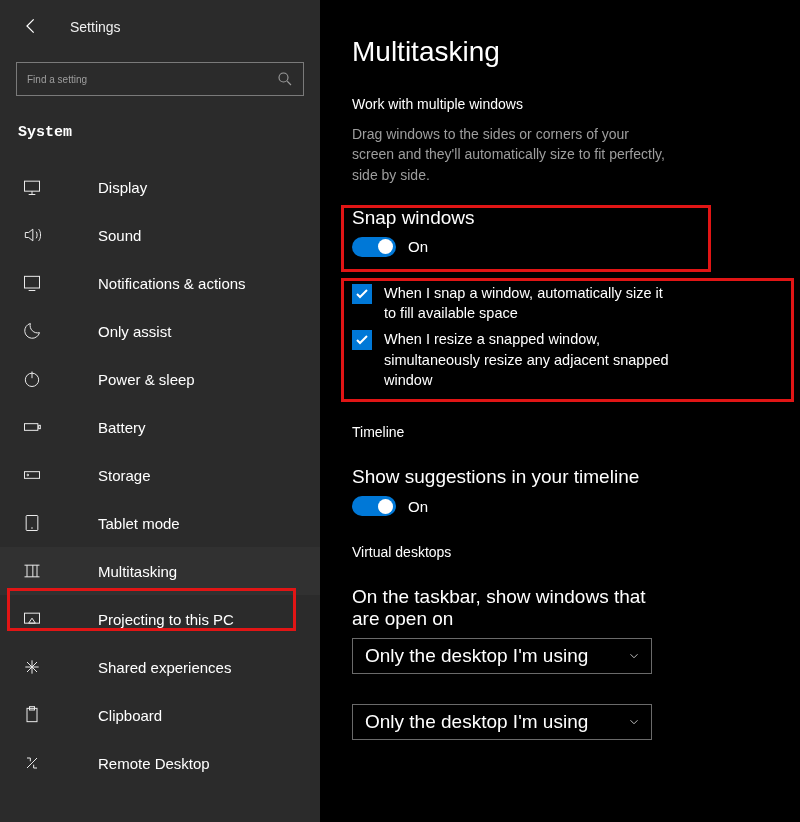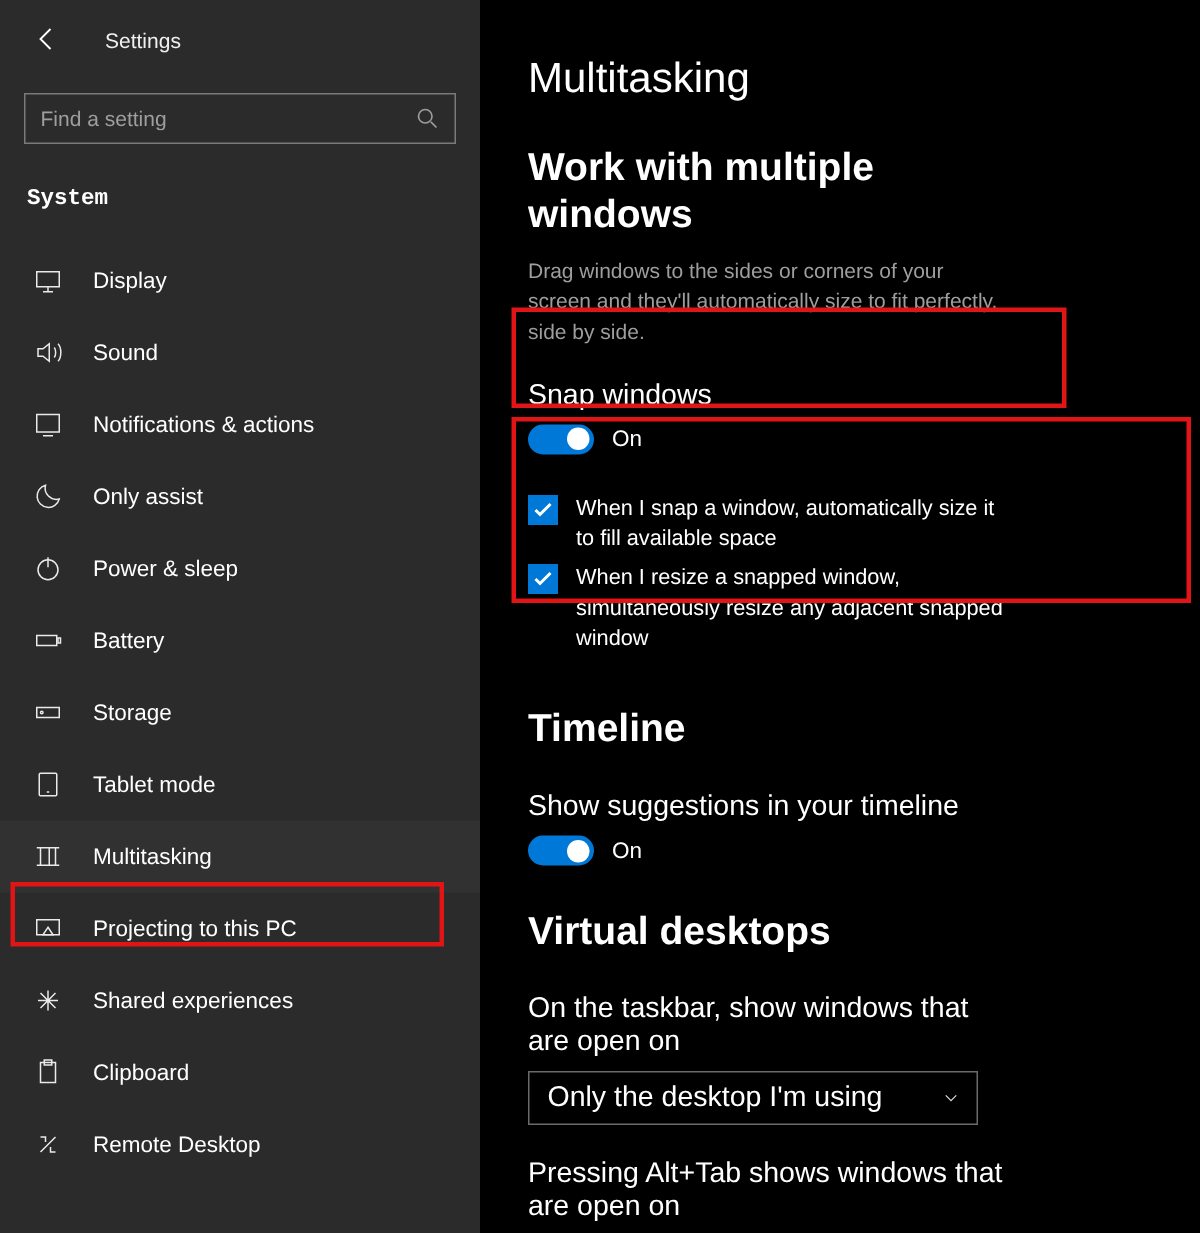--- a/index.html
+++ b/index.html
@@ -9,36 +9,36 @@
   
   .sidebar { width: 320px; height: 822px; background: #2b2b2b; position: relative; }
   .sb-head { display: flex; align-items: center; padding: 16px 12px 10px 22px; }
   .sb-head .back { width: 22px; height: 22px; margin-right: 26px; }
   .sb-head .title { font-size: 14px; color: #f0f0f0; font-weight: 400; }
 
   .home-row { display:flex; align-items:center; padding: 12px 0 12px 22px; margin-top: 20px; }
   .home-row .label { margin-left: 20px; font-size: 15px; color:#fff; }
 
   .search-wrap { margin: 14px 16px 10px 16px; position: relative; }
-  .search { width: 100%; height: 34px; background: transparent; border: 1px solid #7a7a7a; color: #cfcfcf; font-size: 14px; padding: 0 34px 0 10px; outline: none; }
+  .search { width: 100%; height: 34px; background: transparent; border: 1px solid #7a7a7a; color: #cfcfcf; font-size: 10px; padding: 0 34px 0 10px; outline: none; }
   .search::placeholder { color:#9e9e9e; }
   .search-icon { position:absolute; right:10px; top:8px; width:18px; height:18px; opacity:.7; }
 
   .sb-section-title { padding: 18px 0 6px 18px; font-size: 15px; font-weight:600;font-family:Liberation Mono, monospace; }
 
   .nav { margin-top: 16px; }
-  .nav-item { display:flex; align-items:center; height:48px; padding-left: 22px; cursor:default; }
+  .nav-item { display:flex; align-items:center; height:48px; padding-left: 22px; cursor:default;gap:36px; }
   .nav-item .icon { width:20px; height:20px; display:flex; align-items:center; justify-content:center; opacity:.9; }
   .nav-item .label { margin-left: 20px; font-size:15px; color:#fff; }
   .nav-item.selected { background: rgba(255,255,255,0.03); }
 
   
   .main { flex:1; background:#000; padding: 36px 30px 20px 32px; overflow:hidden; }
   .page-title { font-size: 28px; font-weight:300; margin-bottom: 28px; }
-  .section-title { font-size: 26px; font-weight:700; margin-top: 6px; margin-bottom: 12px; }
+  .section-title { font-size: 14px; font-weight:400; margin-top: 6px; margin-bottom: 12px; }
   .desc { font-size: 14px; color:#9e9e9e; line-height: 1.45; margin-bottom: 16px; max-width: 420px;}
   .setting-label { font-size:19px; margin-bottom:8px; }
 
   .toggle { display:flex; align-items:center; }
   .toggle-track { width:44px; height:20px; border-radius:10px; background:#0078d7; position:relative; }
   .toggle-thumb { position:absolute; top:2.5px; right:3px; width:15px; height:15px; border-radius:50%; background:#fff; }
   .toggle-text { margin-left:12px; font-size:15px; }
 
   .check-row { display:flex; align-items:flex-start; margin: 6px 0; }
   .check { width:20px; height:20px; background:#0078d7; position:relative; flex:none; margin-top:1px;}
@@ -255,21 +255,20 @@
     <div class="select">
       <span>Only the desktop I'm using</span>
       <span class="chev">
           <svg width="14" height="14" viewBox="0 0 24 24" fill="none" stroke="#fff" stroke-width="1.5">
             <path d="M6 9l6 6 6-6"></path>
           </svg>
         </span>
     </div>
 
     <div class="gap22"></div>
-    <div class="setting-label">Pressing Alt+Tab shows windows that are open on</div>
     <div class="select">
       <span>Only the desktop I'm using</span>
       <span class="chev">
           <svg width="14" height="14" viewBox="0 0 24 24" fill="none" stroke="#fff" stroke-width="1.5">
             <path d="M6 9l6 6 6-6"></path>
           </svg>
         </span>
     </div>
   </div>
 

